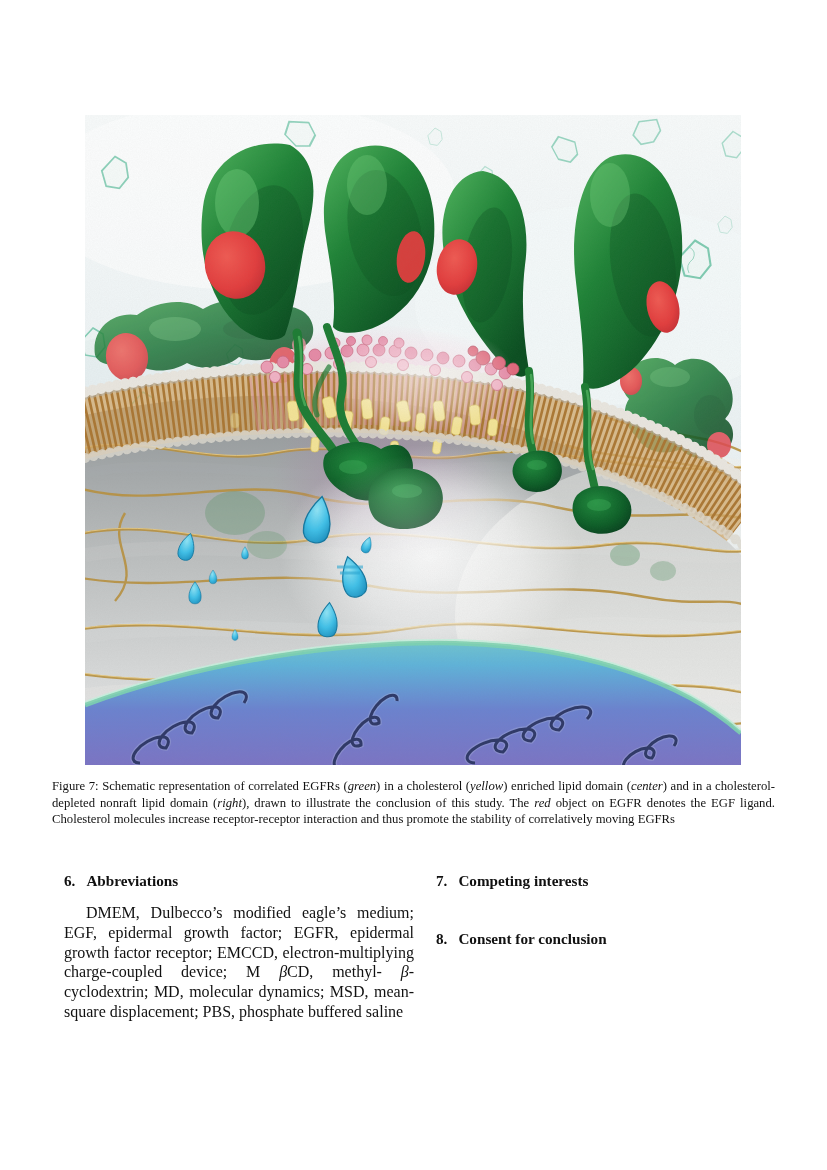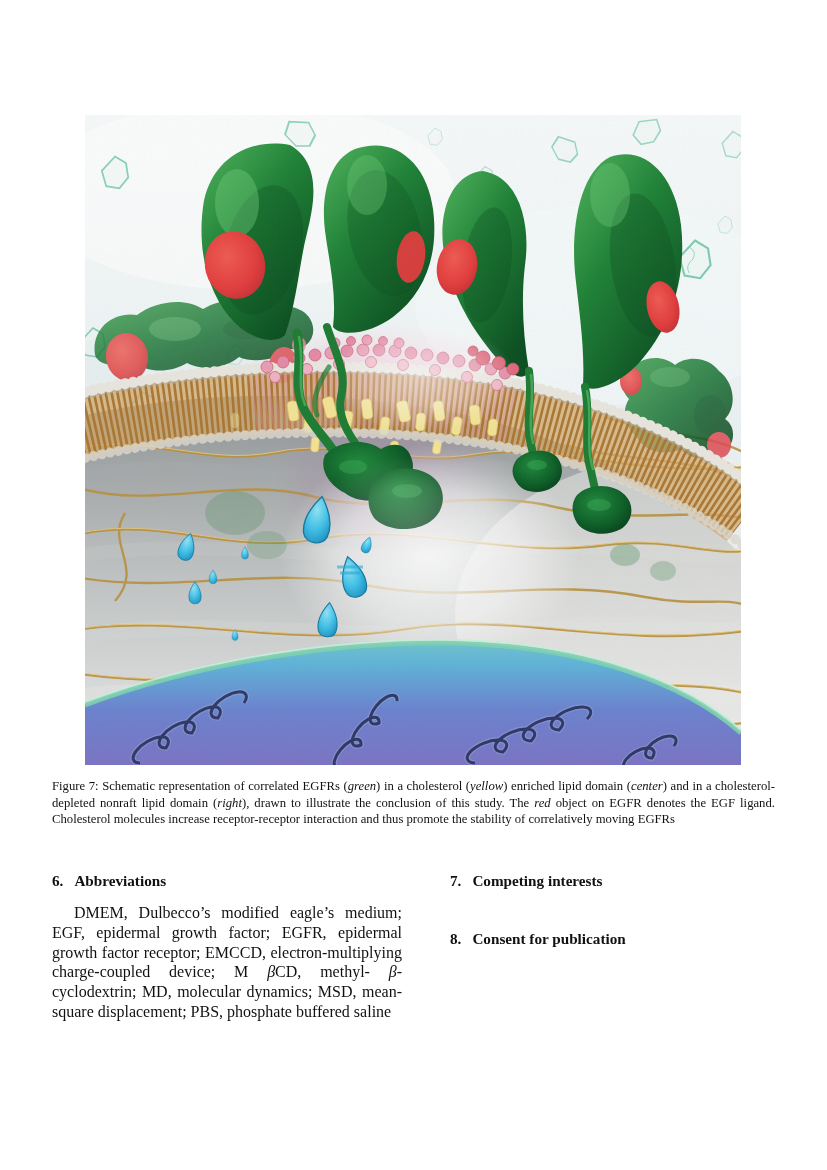--- a/index.html
+++ b/index.html
@@ -3,23 +3,23 @@
 <meta charset="utf-8">
 <style>
   html,body{margin:0;padding:0;background:#ffffff;}
   .page{position:relative;width:827px;height:1052px;background:#ffffff;overflow:hidden;
         font-family:"Liberation Serif",serif;color:#111;}
   .figure-wrap{position:absolute;left:85px;top:115px;width:656px;height:650px;}
   .figure-wrap svg{display:block;width:656px;height:650px;}
   .caption{position:absolute;left:52px;top:778px;width:723px;font-size:12.7px;
            line-height:16.6px;text-align:justify;}
   .caption i{font-style:italic;}
-  .col{position:absolute;top:872px;}
+  .col{position:absolute;top:872px;margin-left:12px;}
   .col-left{left:52px;width:350px;}
-  .col-right{left:450px;width:348px;}
+  .col-right{left:424px;width:348px;}
   .sec-head{font-weight:bold;font-size:15.2px;margin:0 0 13px 0;}
   .sec-head .num{margin-right:11px;}
   .sec-body{font-size:16px;line-height:19.8px;text-align:justify;text-indent:22px;margin:0;}
   .sec-body i{font-style:italic;}
   .sec-gap{height:27px;}
   .date-line{position:absolute;right:52px;top:1066px;font-style:italic;font-size:12px;}
 </style>
 </head>
 <body>
 
@@ -340,19 +340,19 @@
     </div>
     <p class="sec-body"><span>DMEM, Dulbecco’s modified eagle’s medium; EGF, epidermal growth factor; EGFR, epidermal growth factor receptor; EMCCD, electron-multiplying charge-coupled device; M </span><i>β</i><span>CD, methyl- </span><i>β</i><span>-cyclodextrin; MD, molecular dynamics; MSD, mean-square displacement; PBS, phosphate buffered saline</span></p>
   </div>
 
   <div class="col col-right">
     <div class="sec-head">
       <span class="num">7.</span><span>Competing interests</span>
     </div>
     <div class="sec-gap"></div>
     <div class="sec-head">
-      <span class="num">8.</span><span>Consent for publication</span>
+      <span class="num">8.</span><span>Consent for conclusion</span>
     </div>
   </div>
 
   <div class="date-line">December 21, 2017</div>
 
 </div>
 
 </body></html>

